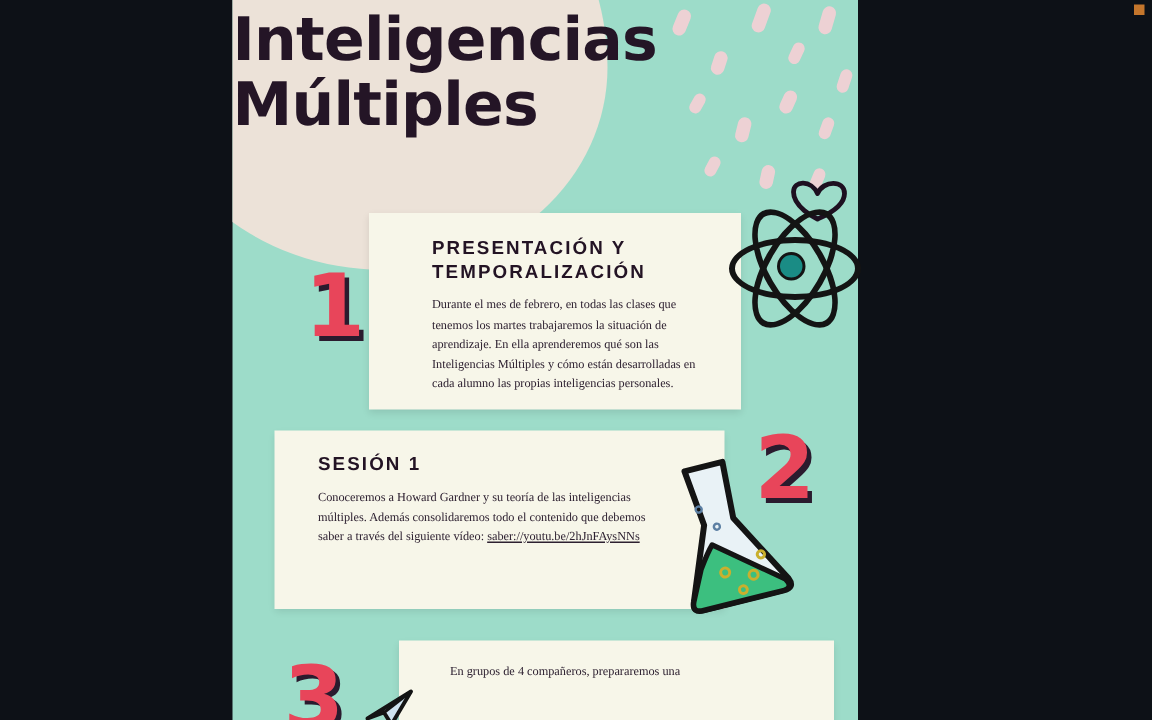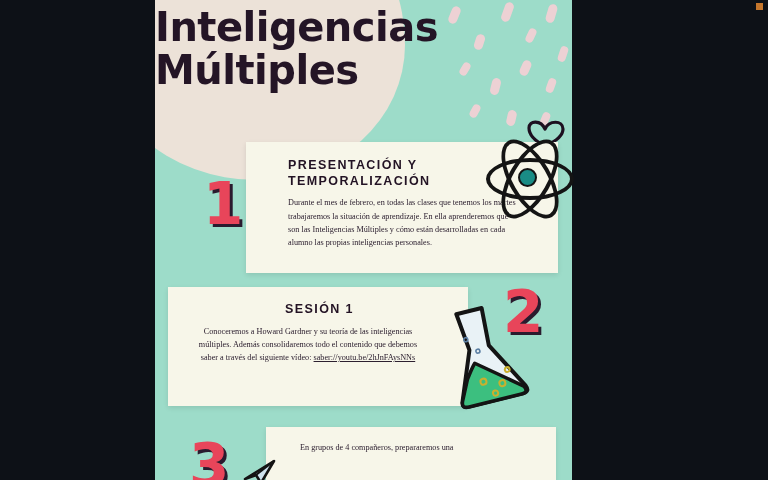--- a/index.html
+++ b/index.html
@@ -23,22 +23,22 @@
   .title .l2{display:block;margin-top:4px;}
 
   
   .card{position:absolute;background:#f7f6e9;box-shadow:0 2px 5px rgba(0,0,0,.10);}
   .card h3{margin:0 0 7px 0;color:#231324;font-size:12.5px;font-weight:700;letter-spacing:1.4px;
            line-height:1.25;font-family:"Liberation Sans",sans-serif;}
   .card p{margin:0;color:#2d2030;font-size:8.2px;line-height:1.62;
           font-family:"Liberation Serif",serif;}
   .card a{color:#2d2030;text-decoration:underline;}
 
-  #card1{left:246px;top:142px;width:312px;height:131px;padding:16px 22px 12px 42px;box-sizing:border-box;}
-  #card2{left:168px;top:287px;width:300px;height:119px;padding:15px 26px 12px 29px;box-sizing:border-box;text-align:center;}
+  #card1{left:246px;top:142px;width:248px;height:131px;padding:16px 22px 12px 42px;box-sizing:border-box;}
+  #card2{left:183px;top:287px;width:300px;height:119px;padding:15px 26px 12px 29px;box-sizing:border-box;}
   #card3{left:266px;top:427px;width:290px;height:60px;padding:14px 20px 0 34px;box-sizing:border-box;}
 
   
   .num{position:absolute;color:#e8455a;font-size:58px;font-weight:700;line-height:1;
        font-family:"DejaVu Sans",sans-serif;text-shadow:3px 3px 0 #2a1b2e;}
   #num1{left:203px;top:175px;}
   #num2{left:503px;top:283px;}
   #num3{left:189px;top:436px;}
 
   

